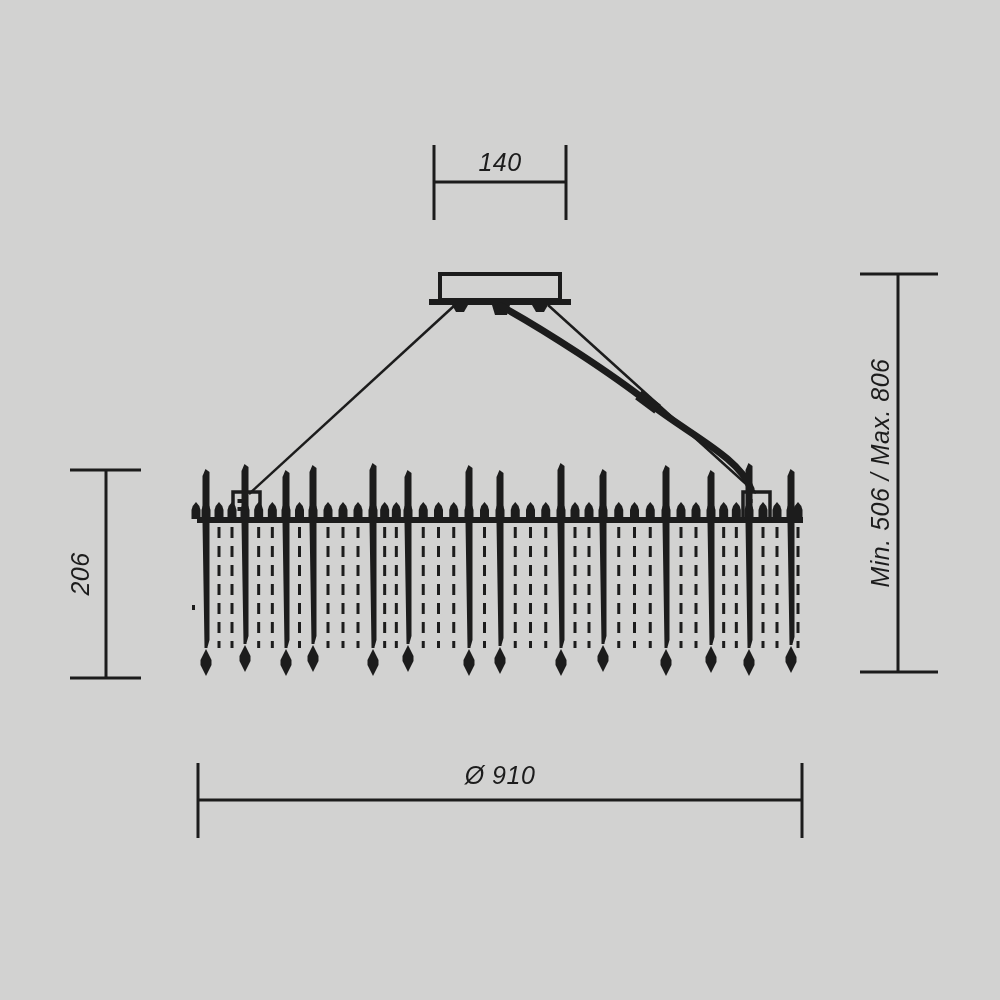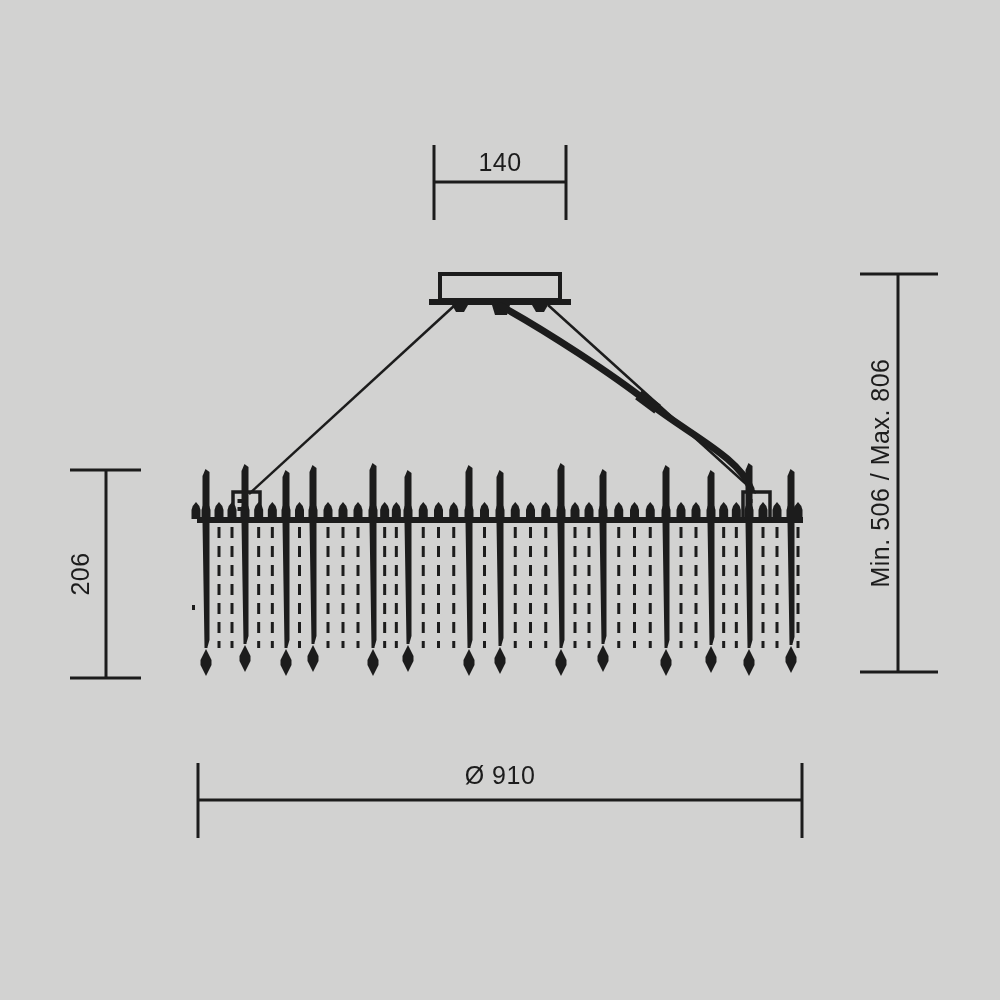--- a/index.html
+++ b/index.html
@@ -2,21 +2,21 @@
 <html><head>
 <meta charset="utf-8">
 <style>
   html,body{margin:0;padding:0;}
   body{
     width:1000px;height:1000px;
     background:#d2d2d1;
     font-family:"Liberation Sans", sans-serif;
     overflow:hidden;
   }
-  #stage{position:relative;width:1000px;height:1000px;}
+  #stage{position:relative;width:1000px;height:1000px;font-style:italic;}
   svg{display:block;}
   .dim-label{
     font-size:25px;
     letter-spacing:0.5px;
     fill:#1c1c1c;
   }
 </style>
 </head>
 <body style="background: rgb(210, 210, 209);">
 

